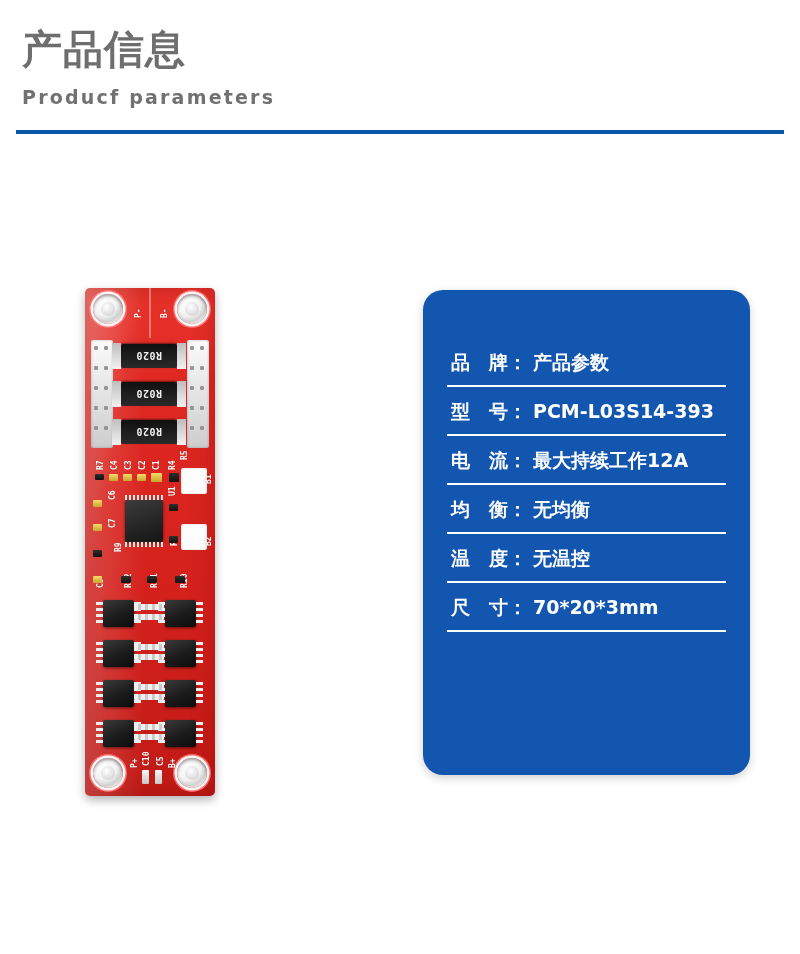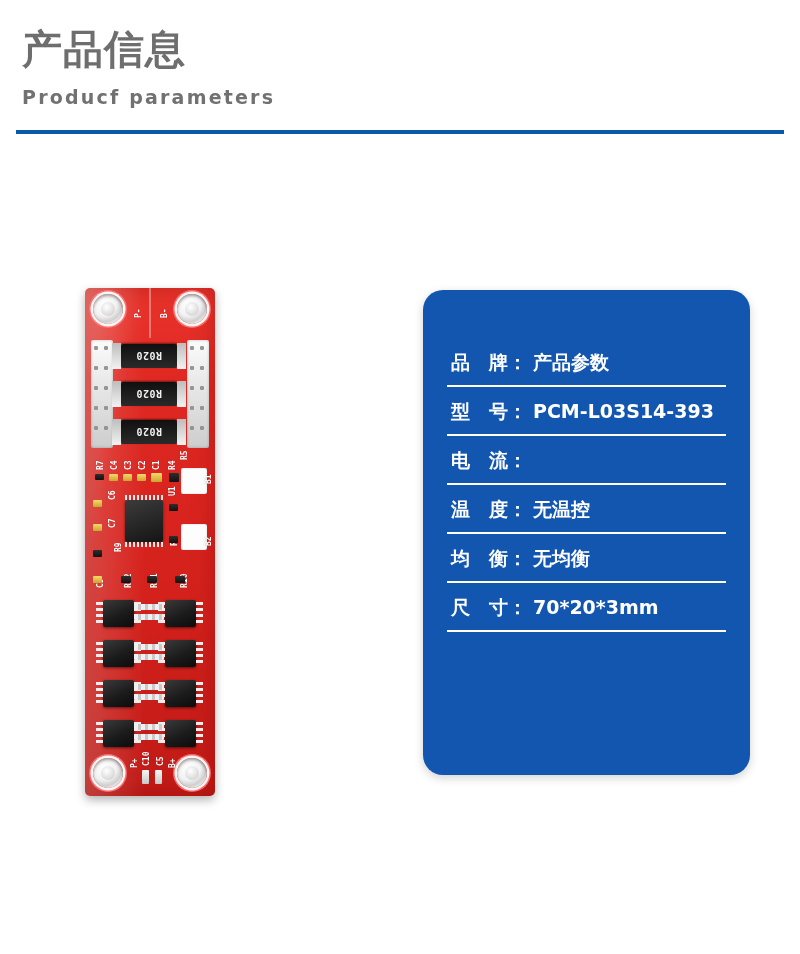--- a/index.html
+++ b/index.html
@@ -415,29 +415,30 @@
       <div class="spec-row">
         <span class="spec-label">品　牌：</span>
         <span class="spec-value">产品参数</span>
       </div>
       <div class="spec-row">
         <span class="spec-label">型　号：</span>
         <span class="spec-value">PCM-L03S14-393</span>
       </div>
       <div class="spec-row">
         <span class="spec-label">电　流：</span>
+        <span class="spec-value">最大持续工作12A</span>
+      </div>
+      <div class="spec-row">
+        <span class="spec-label">均　衡：</span>
+        <span class="spec-value">无均衡</span>
       </div>
       <div class="spec-row">
         <span class="spec-label">温　度：</span>
         <span class="spec-value">无温控</span>
       </div>
       <div class="spec-row">
-        <span class="spec-label">均　衡：</span>
-        <span class="spec-value">无均衡</span>
-      </div>
-      <div class="spec-row">
         <span class="spec-label">尺　寸：</span>
         <span class="spec-value">70*20*3mm</span>
       </div>
     </div>
   </div>
 
 </div>
 
 </body></html>

